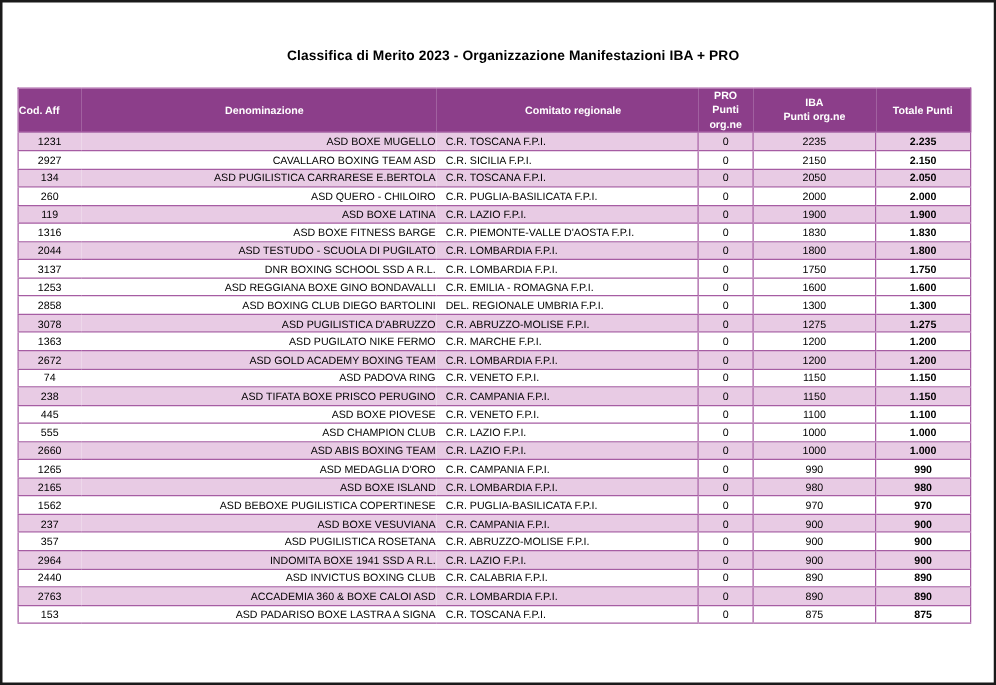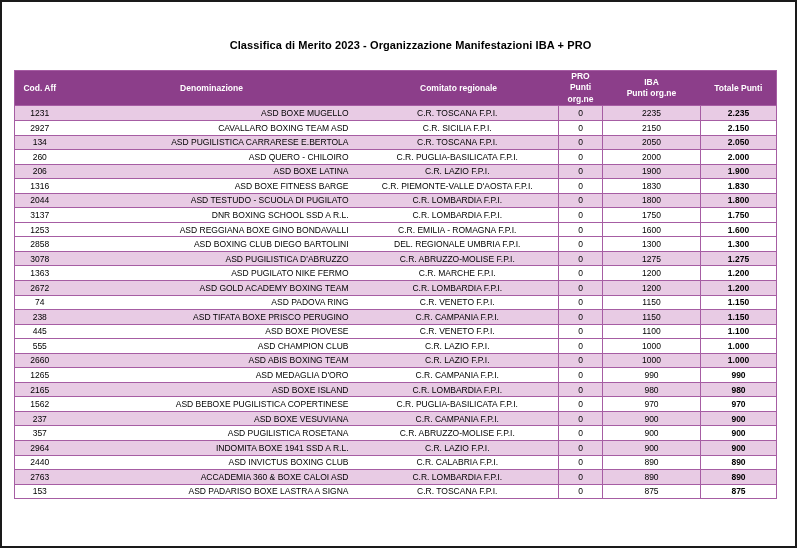--- a/index.html
+++ b/index.html
@@ -43,39 +43,39 @@
   thead th {
     background: #8c3e8a;
     color: #ffffff;
     font-size: 8.5px;
     font-weight: bold;
     height: 27px;
     padding: 0;
     vertical-align: middle;
     border-bottom: 1px solid #a65da3;
   }
-  th.h-cod { text-align: center; }
+  th.h-cod { text-align: left; }
   th.h-den, th.h-com { text-align: center; padding-left: 10px; }
   th.h-pro, th.h-iba, th.h-tot { text-align: center; }
   th .stack { line-height: 1.35; }
 
   tbody tr { height: 14.55px; }
   tbody tr.stripe td { background: #e8cbe4; }
   tbody td {
     font-size: 8.5px;
     color: #000000;
     padding: 0;
     vertical-align: middle;
     border-bottom: 1px solid #a65da3;
     white-space: nowrap;
     overflow: hidden;
   }
   td.c-cod { text-align: center; }
   td.c-den { text-align: right; padding-left: 12px; }
-  td.c-com { text-align: center; padding-left: 8px; }
+  td.c-com { text-align: left; padding-left: 8px; }
   td.c-pro, td.c-iba, td.c-tot { text-align: center; }
   td.c-pro, td.c-iba, td.c-tot { border-left: 1px solid #a65da3; }
   td.c-tot { font-weight: bold; }
 </style>
 </head>
 <body>
 
 <div class="page">
   <div class="title">Classifica di Merito 2023 - Organizzazione Manifestazioni IBA + PRO</div>
 
@@ -135,21 +135,21 @@
   </tr>
         <tr>
     <td class="c-cod">260</td>
     <td class="c-den">ASD QUERO - CHILOIRO</td>
     <td class="c-com">C.R. PUGLIA-BASILICATA F.P.I.</td>
     <td class="c-pro">0</td>
     <td class="c-iba">2000</td>
     <td class="c-tot">2.000</td>
   </tr>
         <tr class="stripe">
-    <td class="c-cod">206</td>
+    <td class="c-cod">119</td>
     <td class="c-den">ASD BOXE LATINA</td>
     <td class="c-com">C.R. LAZIO  F.P.I.</td>
     <td class="c-pro">0</td>
     <td class="c-iba">1900</td>
     <td class="c-tot">1.900</td>
   </tr>
         <tr>
     <td class="c-cod">1316</td>
     <td class="c-den">ASD BOXE FITNESS BARGE</td>
     <td class="c-com">C.R. PIEMONTE-VALLE D'AOSTA F.P.I.</td>

